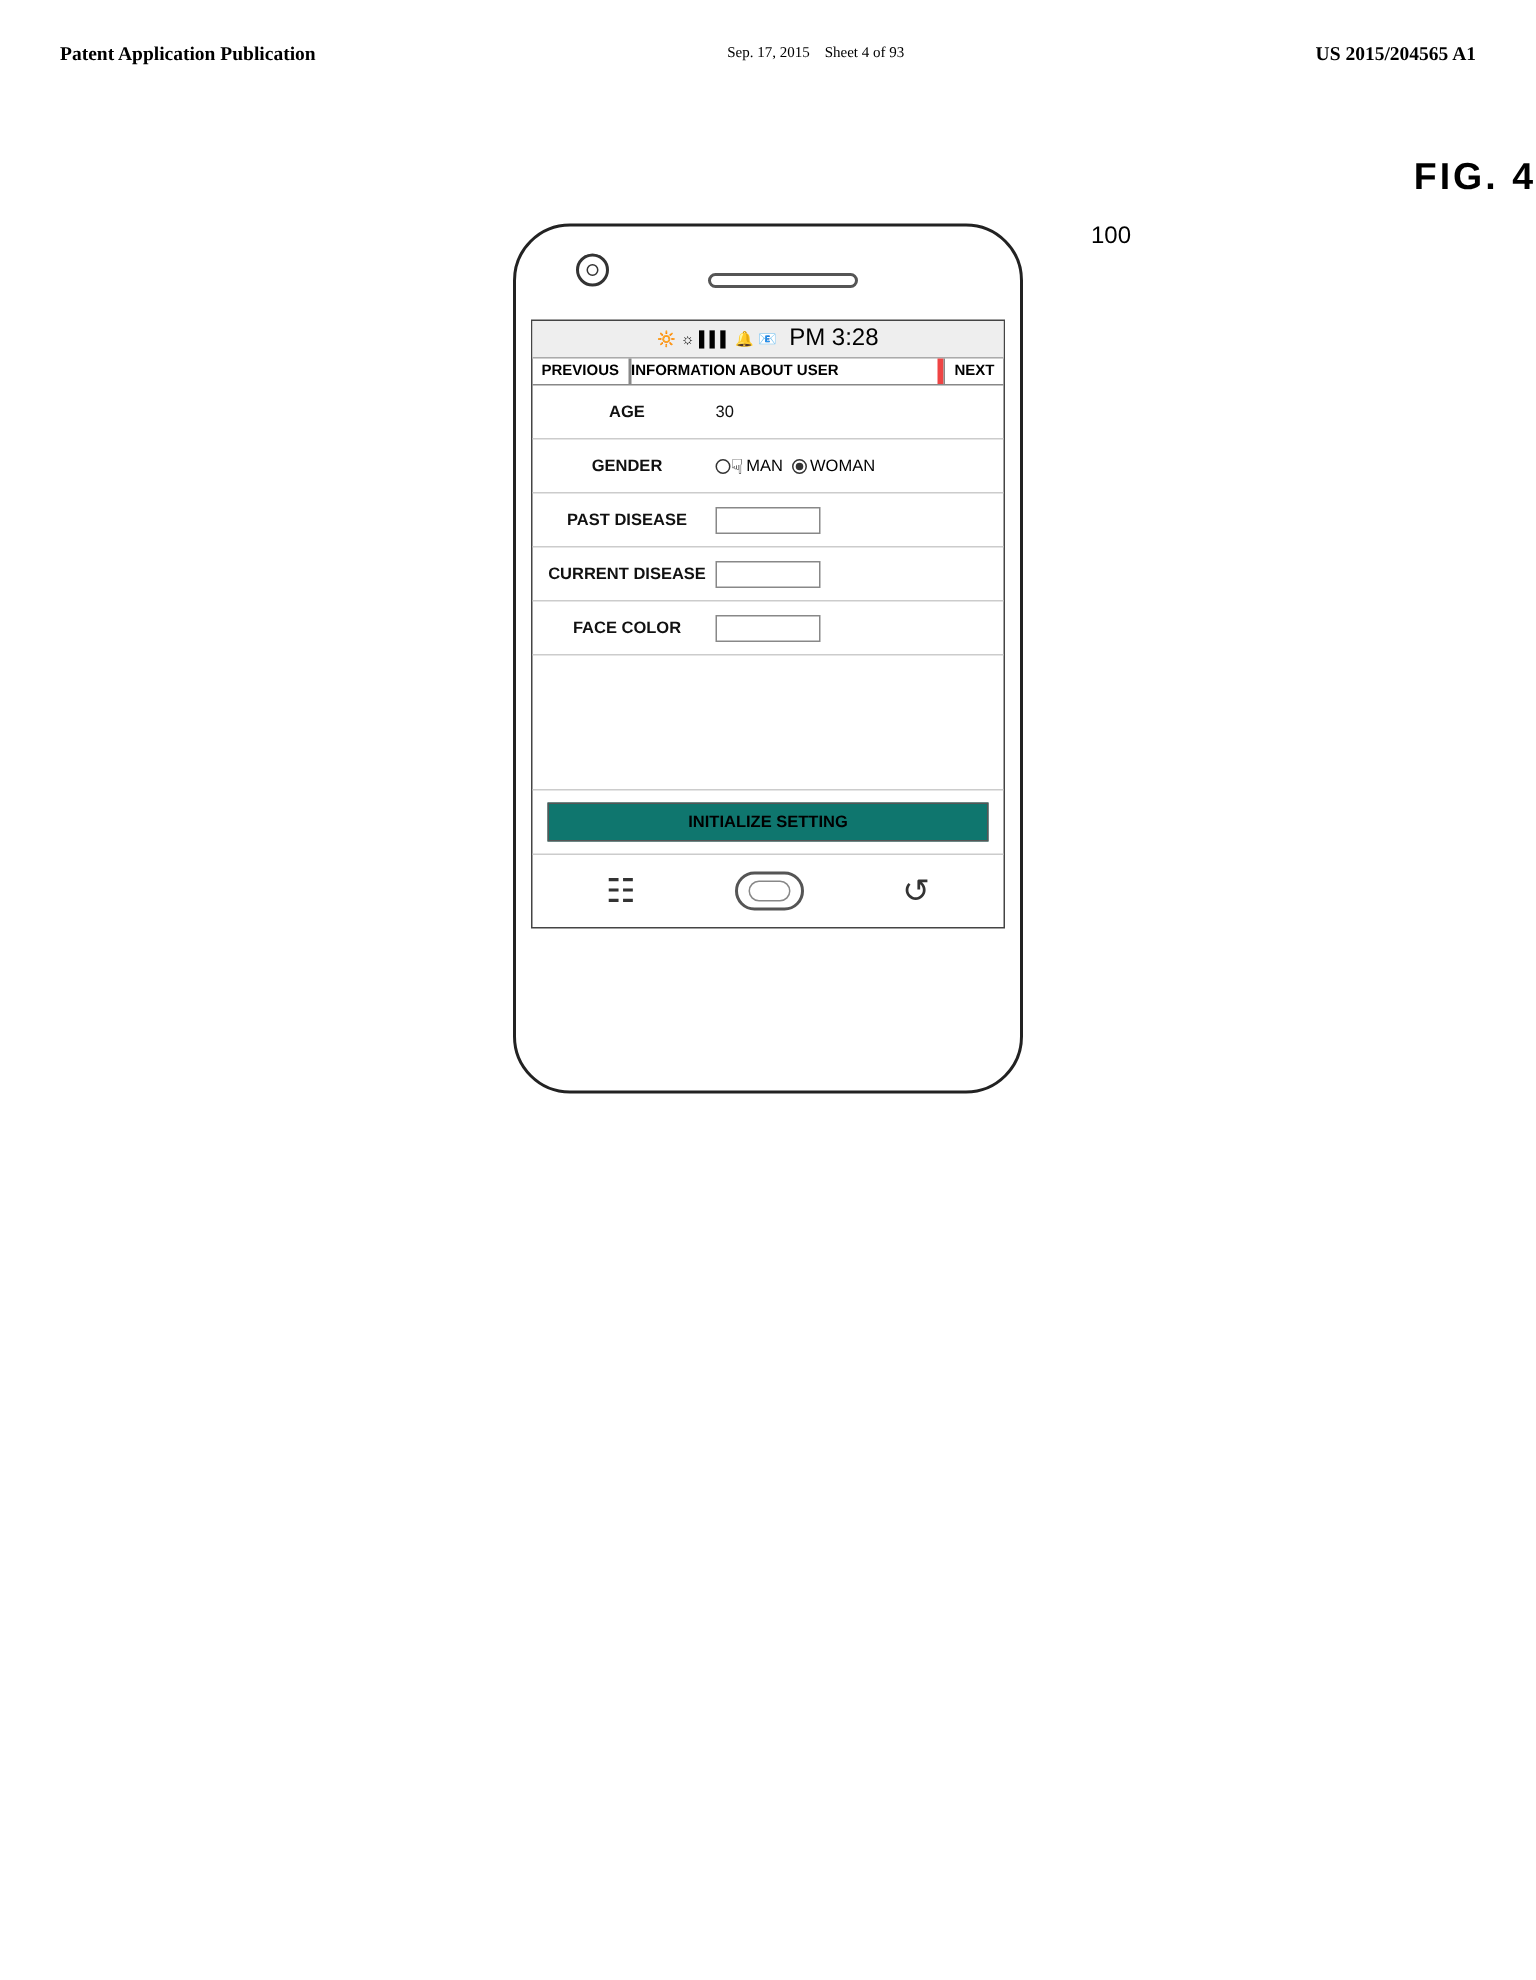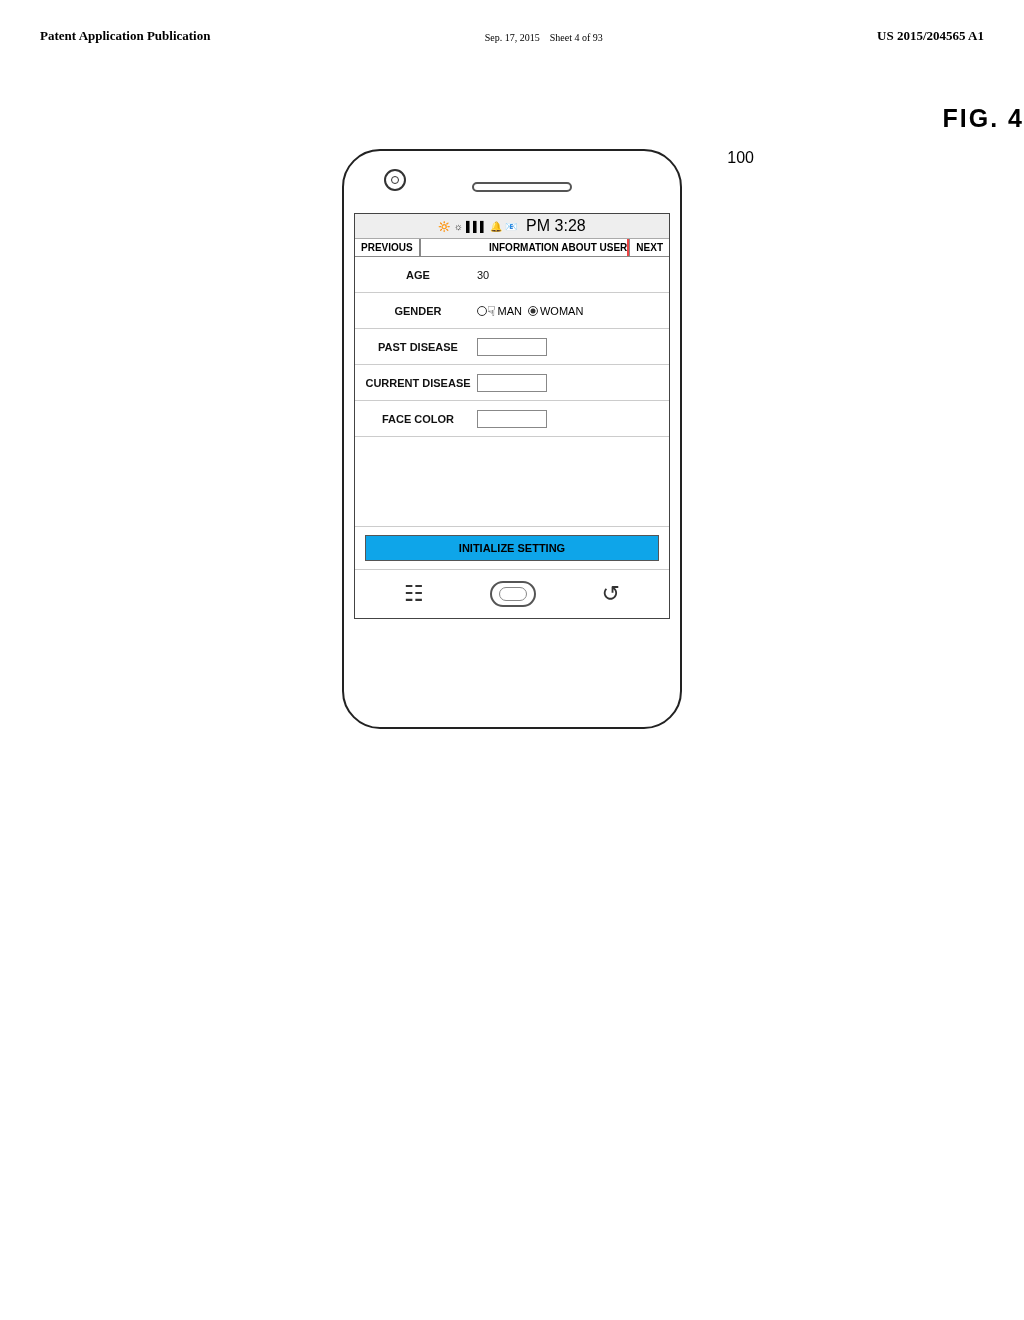--- a/index.html
+++ b/index.html
@@ -9,21 +9,21 @@
       width: 1024px;
       height: 1320px;
       position: relative;
       overflow: hidden;
     }
 
     
     .page-header {
       display: flex;
       justify-content: space-between;
-      align-items: center;
+      align-items: flex-start;
       padding: 28px 40px 0 40px;
       font-size: 13px;
       font-family: 'Times New Roman', serif;
     }
     .header-left {
       font-weight: bold;
       font-size: 13px;
     }
     .header-center {
       font-size: 10px;
@@ -149,27 +149,27 @@
       padding: 3px 6px;
       font-size: 10px;
       font-weight: bold;
       font-family: Arial, sans-serif;
       cursor: pointer;
     }
     .nav-btn:first-child { border-left: none; border-top: none; border-bottom: none; }
     .nav-btn:last-child { border-right: none; border-top: none; border-bottom: none; }
     .nav-title {
       flex: 1;
-      text-align: right;
+      text-align: left;
       font-size: 10px;
       font-weight: bold;
       font-family: Arial, sans-serif;
       padding: 3px 0;
       border-left: 1px solid #888;
-      border-right: 2px solid #ef4444;
+      border-right: 4px solid #ef4444;
     }
 
     
     .form-row {
       display: flex;
       align-items: center;
       border-bottom: 1px solid #ccc;
       padding: 7px 8px;
       min-height: 36px;
     }
@@ -241,21 +241,21 @@
 
     
     .init-btn-row {
       padding: 8px 10px;
       border-bottom: 1px solid #ccc;
     }
     .init-btn {
       display: block;
       width: 100%;
       border: 1.5px solid #555;
-      background: #0ea5e9;
+      background: #0f766e;
       text-align: center;
       font-size: 11px;
       font-weight: bold;
       font-family: Arial, sans-serif;
       padding: 6px 0;
       cursor: pointer;
     }
 
     
     .bottom-nav {

